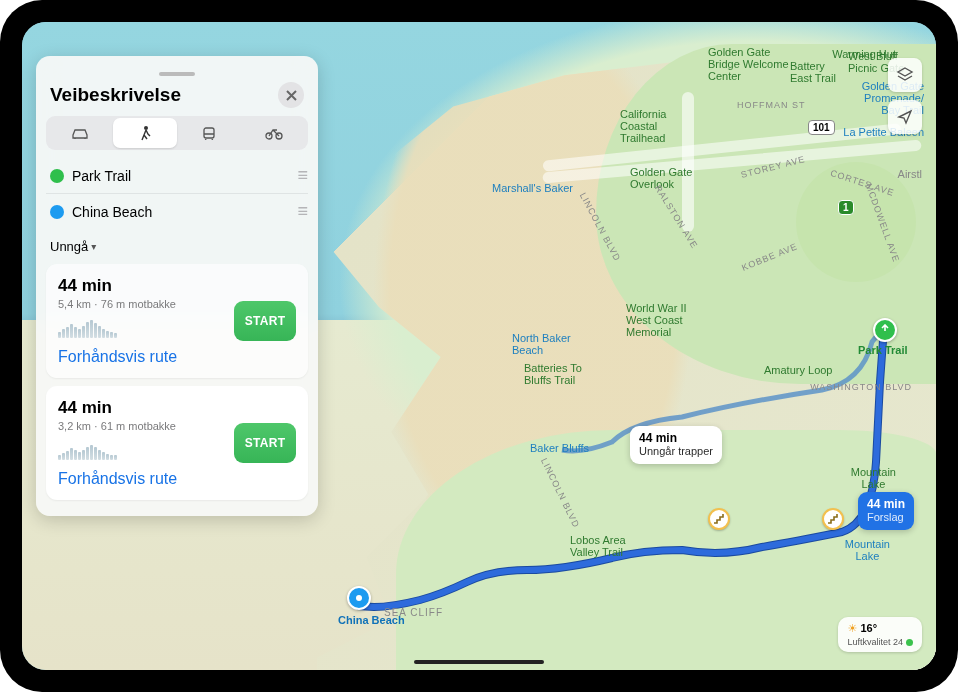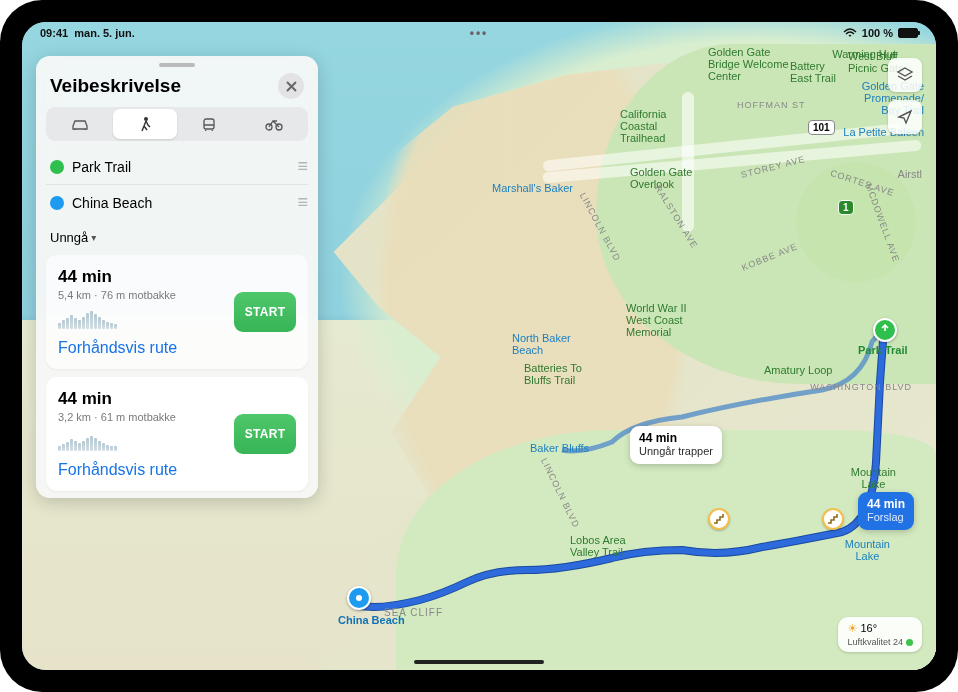--- a/index.html
+++ b/index.html
@@ -55,26 +55,26 @@
 .mlabel.gray{color:#888}
 .shield{position:absolute;background:#fff;border:1px solid #888;border-radius:4px;font-size:10px;padding:1px 4px;font-weight:600}
 .shield.hwy{background:#2a8a2a;color:#fff;border:1px solid #fff}
 
 
 .mapctl{position:absolute;top:36px;right:14px;display:flex;flex-direction:column;gap:8px;z-index:40}
 .mapctl button{width:34px;height:34px;border-radius:8px;border:none;background:rgba(255,255,255,.85);box-shadow:0 1px 3px rgba(0,0,0,.18);display:flex;align-items:center;justify-content:center;color:#555}
 
 
 .weather{position:absolute;bottom:18px;right:14px;background:rgba(255,255,255,.9);border-radius:10px;padding:5px 9px;font-size:11px;box-shadow:0 1px 3px rgba(0,0,0,.18);z-index:40}
-.weather .temp{font-weight:400}
+.weather .temp{font-weight:700}
 .weather .aq{font-size:9px;color:#555}
 .aq-dot{display:inline-block;width:7px;height:7px;border-radius:50%;background:#3cc24d;vertical-align:middle;margin-left:3px}
 
 
-.panel{position:absolute;top:34px;left:14px;width:282px;background:rgba(246,248,247,.94);backdrop-filter:blur(10px);border-radius:14px;box-shadow:0 4px 18px rgba(0,0,0,.18);z-index:45;display:flex;flex-direction:column;padding:7px 0}
+.panel{position:absolute;top:34px;left:14px;width:282px;background:rgba(246,248,247,.94);backdrop-filter:blur(10px);border-radius:14px;box-shadow:0 4px 18px rgba(0,0,0,.18);z-index:45;display:flex;flex-direction:column;padding:16px 0}
 .panel .handle{width:36px;height:4px;background:#bbb;border-radius:2px;margin:0 auto 6px}
 .panel-head{display:flex;align-items:center;justify-content:space-between;padding:0 14px 8px}
 .panel-head h1{font-size:19px;font-weight:700}
 .close{width:26px;height:26px;border-radius:50%;background:#e3e3e5;border:none;color:#666;font-size:14px;display:flex;align-items:center;justify-content:center}
 .modes{display:flex;gap:0;margin:0 10px 8px;background:#e7e8ea;border-radius:9px;padding:2px}
 .modes button{flex:1;height:30px;border:none;background:transparent;border-radius:7px;display:flex;align-items:center;justify-content:center;color:#4a4a4a}
 .modes button.active{background:#fff;box-shadow:0 1px 2px rgba(0,0,0,.12)}
 .stops{margin:0 10px 4px;background:transparent}
 .stop{display:flex;align-items:center;gap:8px;padding:7px 4px;border-bottom:1px solid rgba(0,0,0,.07)}
 .stop:last-child{border-bottom:none}
@@ -99,33 +99,20 @@
 
 
 .homeind{position:absolute;bottom:6px;left:50%;transform:translateX(-50%);width:130px;height:4px;background:#222;border-radius:3px;z-index:60}
 </style>
 </head>
 <body>
 
 <div class="device">
  <div class="screen">
 
-  <div class="statusbar">
-    <div><span>09:41</span>&nbsp;&nbsp;<span>man. 5. jun.</span></div>
-    <div class="center-dots">•••</div>
-    <div class="right">
-      <svg width="14" height="10">
-            <path d="M1 4 Q7 -2 13 4 M3 6 Q7 2 11 6 M6 8 Q7 7 8 8" stroke="#111" stroke-width="1.3" fill="none"></path>
-          </svg>
-      <span>100 %</span>
-      <span class="bat">
-            <span></span>
-          </span>
-    </div>
-  </div>
 
   <div class="mapbg"></div>
   <div class="coast"></div>
   <div class="green1"></div>
   <div class="green3"></div>
   <div class="green2"></div>
 
   <div class="road" style="top:120px;left:520px;width:360px;height:11px;transform:rotate(-6deg);opacity:.55;border-radius:6px"></div>
   <div class="road" style="top:134px;left:520px;width:380px;height:11px;transform:rotate(-5deg);opacity:.55;border-radius:6px"></div>
   <div class="road" style="top:70px;left:660px;width:12px;height:140px;opacity:.6;border-radius:6px"></div>

